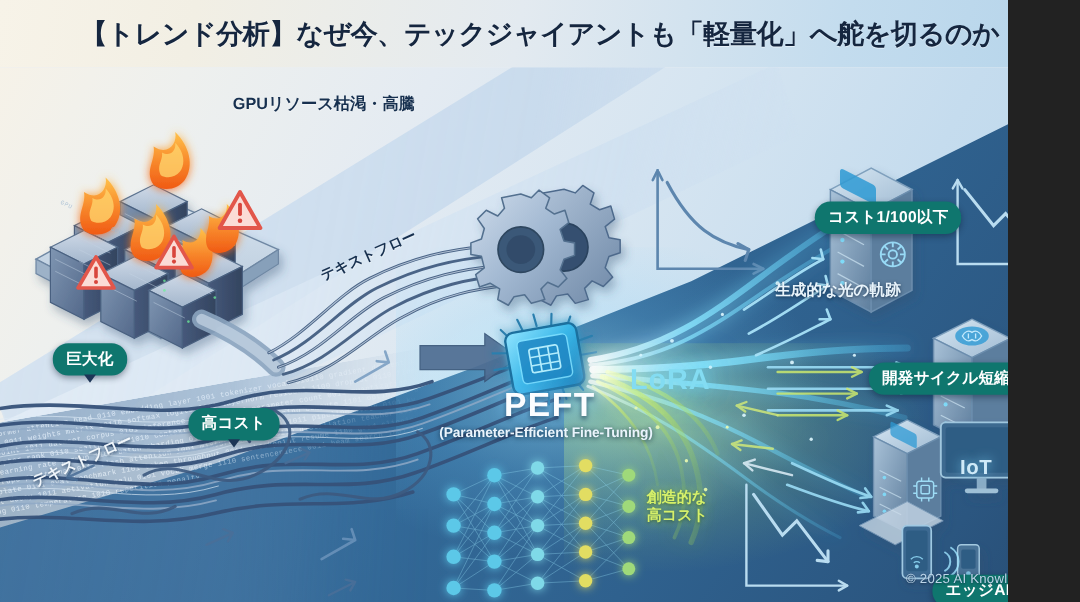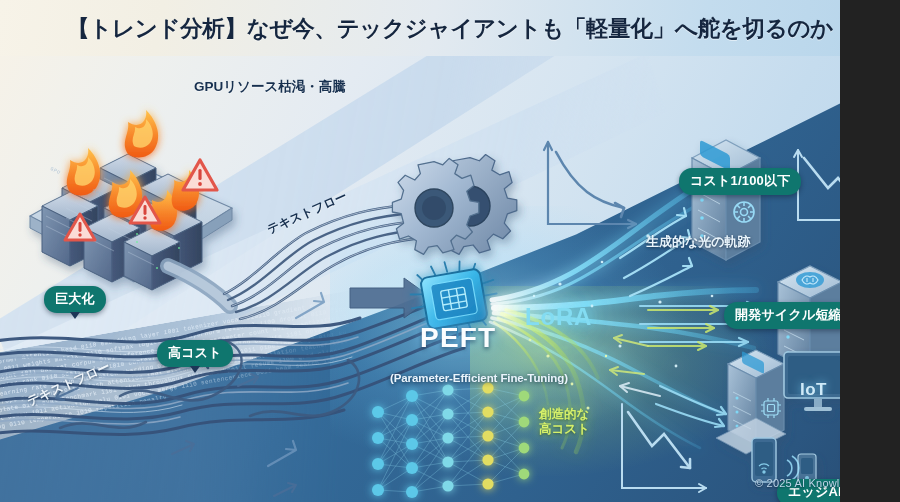--- a/index.html
+++ b/index.html
@@ -723,21 +723,21 @@
 
     <div class="lbl lbl-dark" style="left:268px;top:166px;font-size:12px;transform:rotate(-24deg);transform-origin:left center;">テキストフロー</div>
 
     <div class="lbl" style="left:28px;top:338px;font-size:12.5px;color:#f0f6fb;text-shadow:0 1px 3px rgba(15,40,70,.8);transform:rotate(-24deg);transform-origin:left center;">テキストフロー</div>
 
     <div class="pill" style="left:44px;top:230px;">巨大化</div>
 
     <div class="pill" style="left:157px;top:284px;text-align:right;">高コスト</div>
 
     <div class="peft-title" style="left:420px;top:266px;">PEFT</div>
-    <div class="peft-sub" style="left:366px;top:316px;margin-left:24px;">(Parameter-Efficient Fine-Tuning)</div>
+    <div class="peft-sub" style="left:366px;top:299px;">(Parameter-Efficient Fine-Tuning)</div>
 
     <div class="lora" style="left:525px;top:207px;margin-top:40px;">LoRA</div>
 
     <div class="energy-lbl" style="left:539px;top:351px;">
       <div>創造的な</div>
       <div>高コスト</div>
     </div>
 
     <div class="pill no-tail" style="left:679px;top:112px;">コスト1/100以下</div>
 

